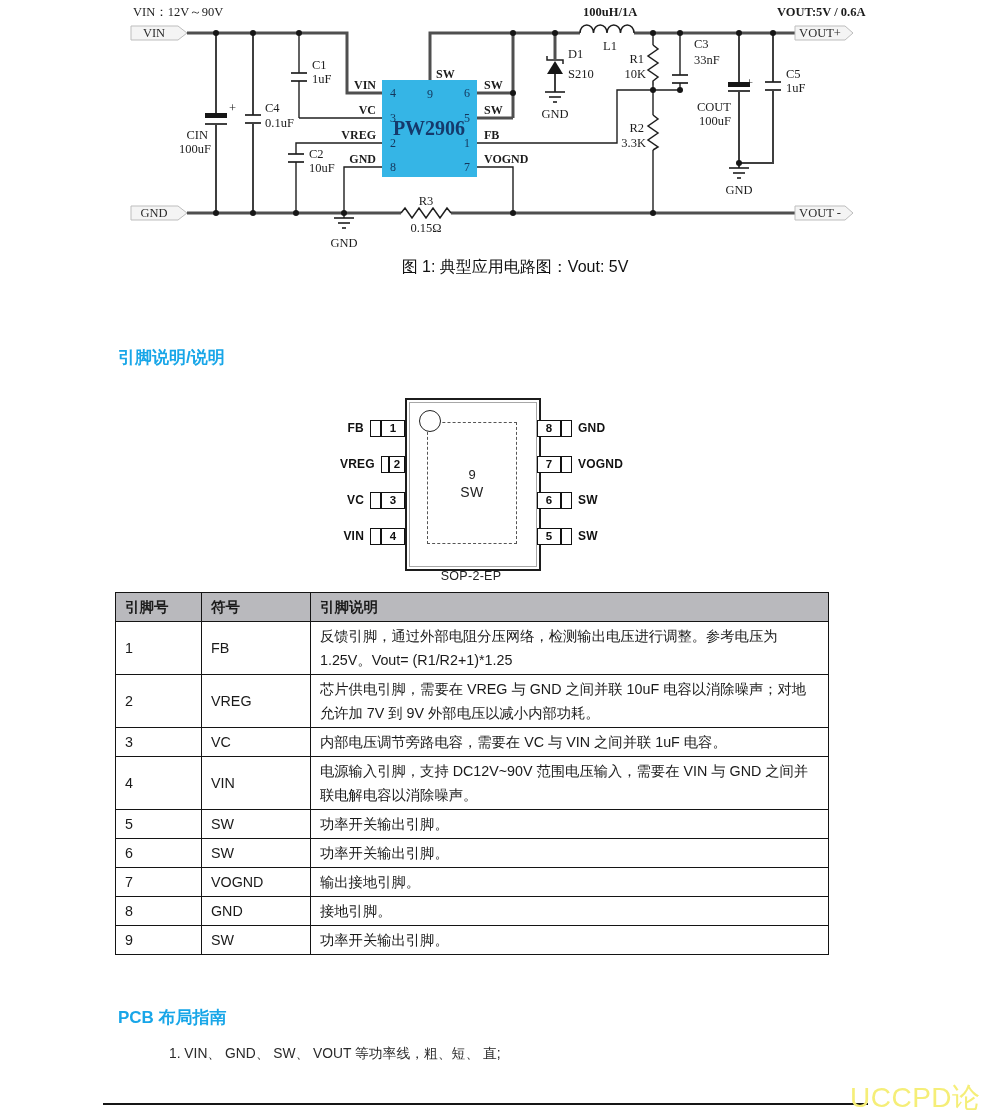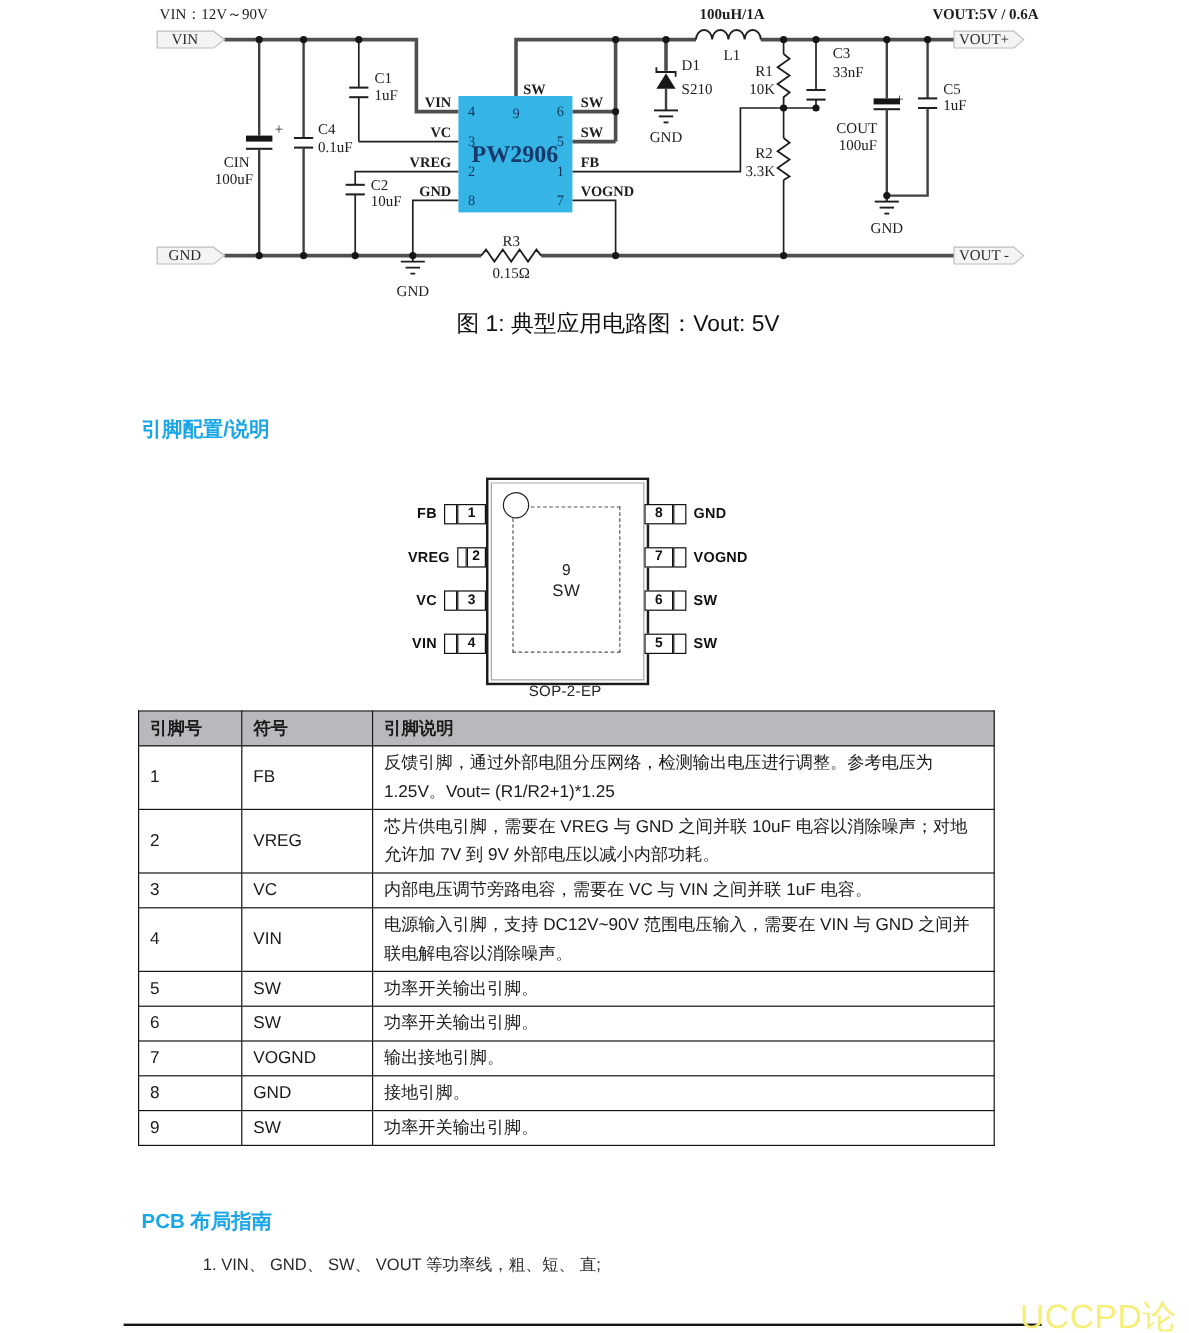--- a/index.html
+++ b/index.html
@@ -18,21 +18,21 @@
   text{font-family:"Liberation Serif",serif;fill:#1c1c1c;}
   .ts{font-size:12.5px;}
   .spec{font-size:12.5px;}
   .specb{font-size:12.5px;font-weight:600;}
   .pin-lbl{font-size:12px;font-weight:bold;}
   .pnum{font-size:12px;fill:#14365c;}
   .chipname{font-size:20px;font-weight:bold;fill:#15396b;}
   .tag-t{font-size:12.5px;fill:#2a2a2a;}
   
   .caption{position:absolute;left:200px;top:257px;width:630px;text-align:center;
-           font-size:19px;color:#111;}
+           font-size:16px;color:#111;}
   .sec-heading{position:absolute;left:118px;margin:0;font-size:17px;font-weight:700;color:#18a6e8;}
   
   .pin-diagram{position:absolute;left:340px;top:396px;width:320px;height:196px;}
   .pkg{position:absolute;left:65px;top:2px;width:132px;height:169px;border:2px solid #1c1c1c;
        background:#fff;box-shadow:inset 0 0 0 2px #fff,inset 0 0 0 3px #a8a8a8;}
   .ep{position:absolute;left:20px;top:22px;width:88px;height:120px;border:1px dashed #555;
       display:flex;flex-direction:column;align-items:center;justify-content:center;gap:2px;
       font-size:13px;color:#222;}
   .ep .ep-sw{font-size:14px;letter-spacing:.5px;}
   .dot-c{position:absolute;left:12px;top:10px;width:20px;height:20px;border:1.5px solid #222;
@@ -270,21 +270,21 @@
       <text class="tag-t" x="820" y="217" text-anchor="middle">VOUT -</text>
     </g>
 
     <text class="spec" x="133" y="16">VIN：12V～90V</text>
     <text class="specb" x="583" y="16">100uH/1A</text>
     <text class="specb" x="777" y="16">VOUT:5V / 0.6A</text>
   </svg>
 
   <div class="caption">图 1: 典型应用电路图：Vout: 5V</div>
 
-  <h2 class="sec-heading" style="top:346px;">引脚配置/说明</h2>
+  <h2 class="sec-heading" style="top:346px;">引脚说明/说明</h2>
 
   <div class="pin-diagram">
     <div class="pkg">
       <div class="ep">
         <span>9</span>
         <span class="ep-sw">SW</span>
       </div>
       <div class="dot-c"></div>
     </div>
 

